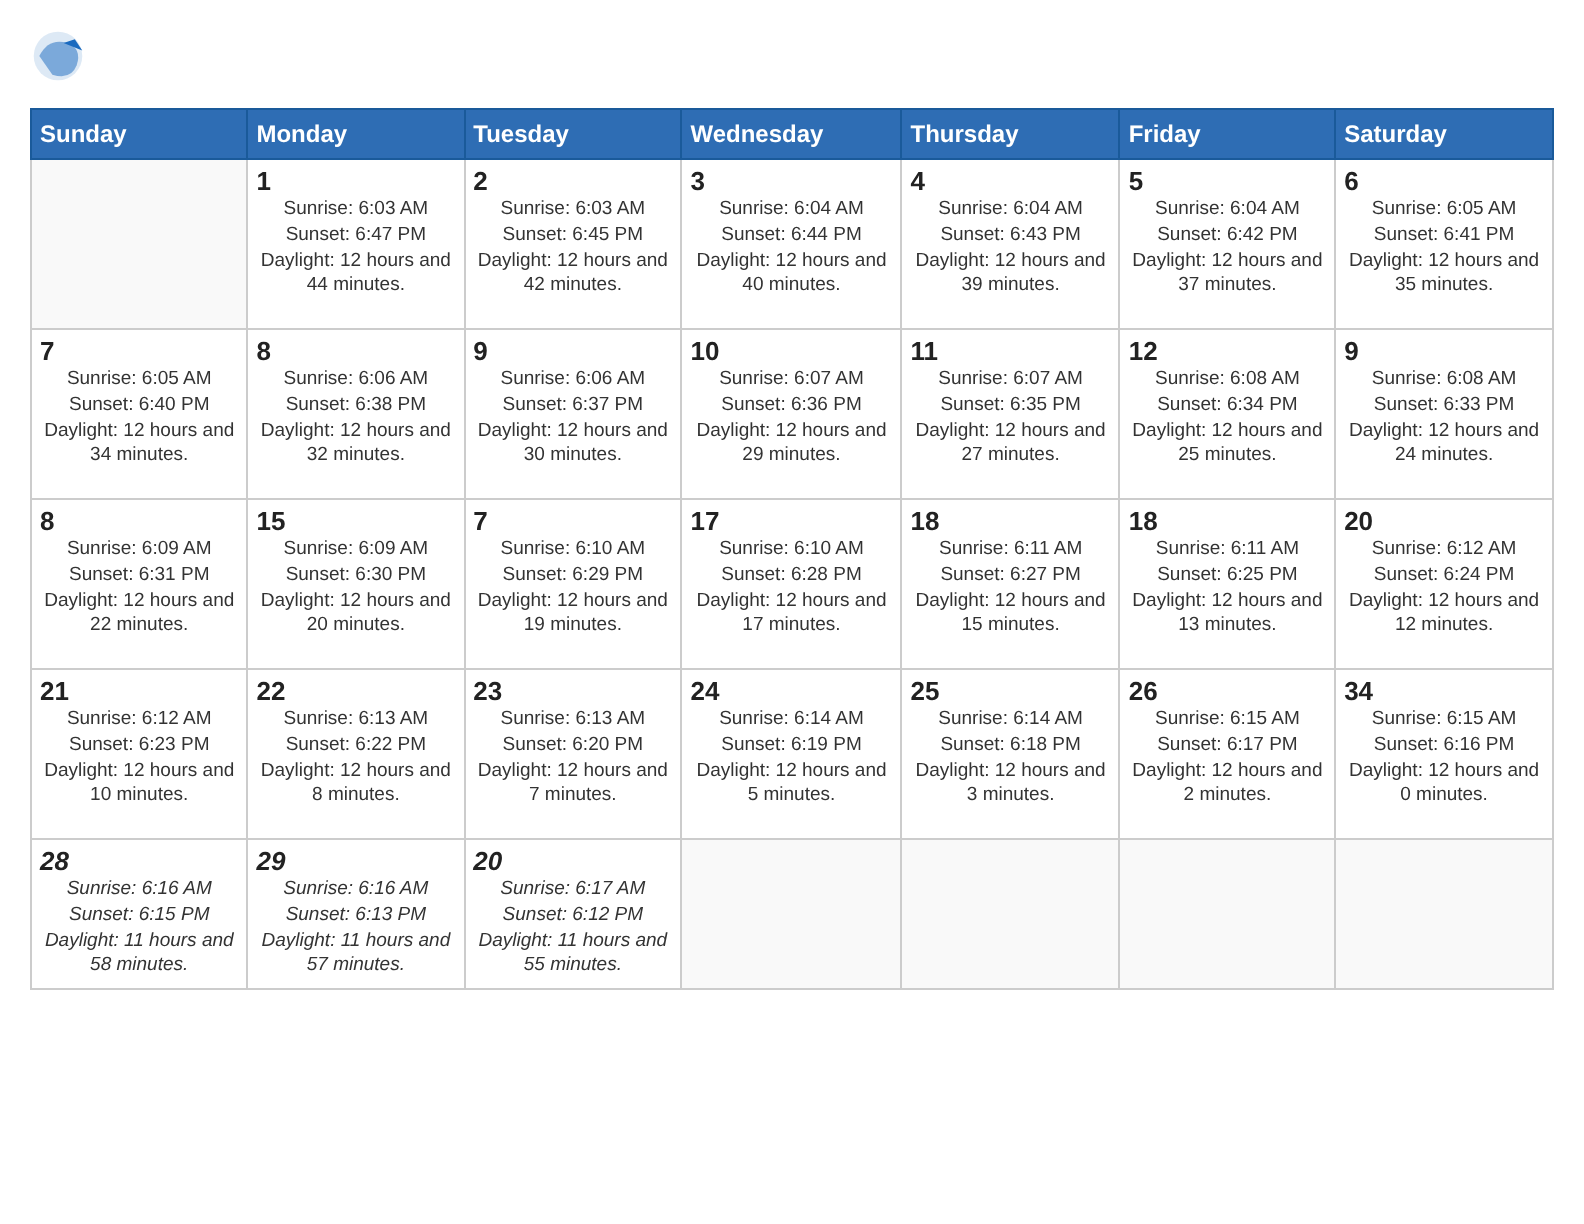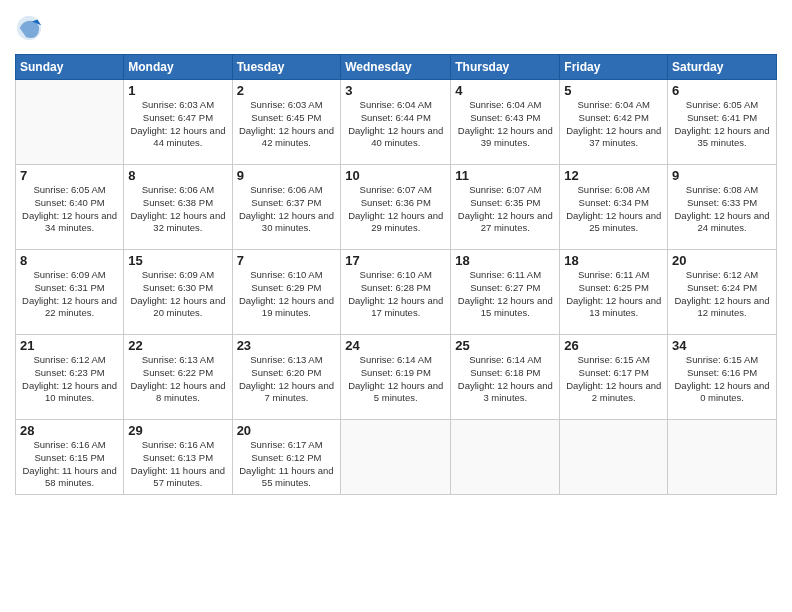--- a/index.html
+++ b/index.html
@@ -93,20 +93,21 @@
       margin-bottom: 1px;
     }
     .day-detail {
       font-size: 9.5px;
       color: #333;
       line-height: 1.35;
       text-align: center;
     }
     .last-row td {
       height: 75px;
+      font-style: italic;
     }
   </style>
 </head>
 <body>
 
 <div class="container">
   <div class="header-area">
     <div class="logo">
       <svg class="logo-icon" viewBox="0 0 30 30">
         <circle cx="15" cy="15" r="13" fill="#1a6abf" opacity="0.15"></circle>

